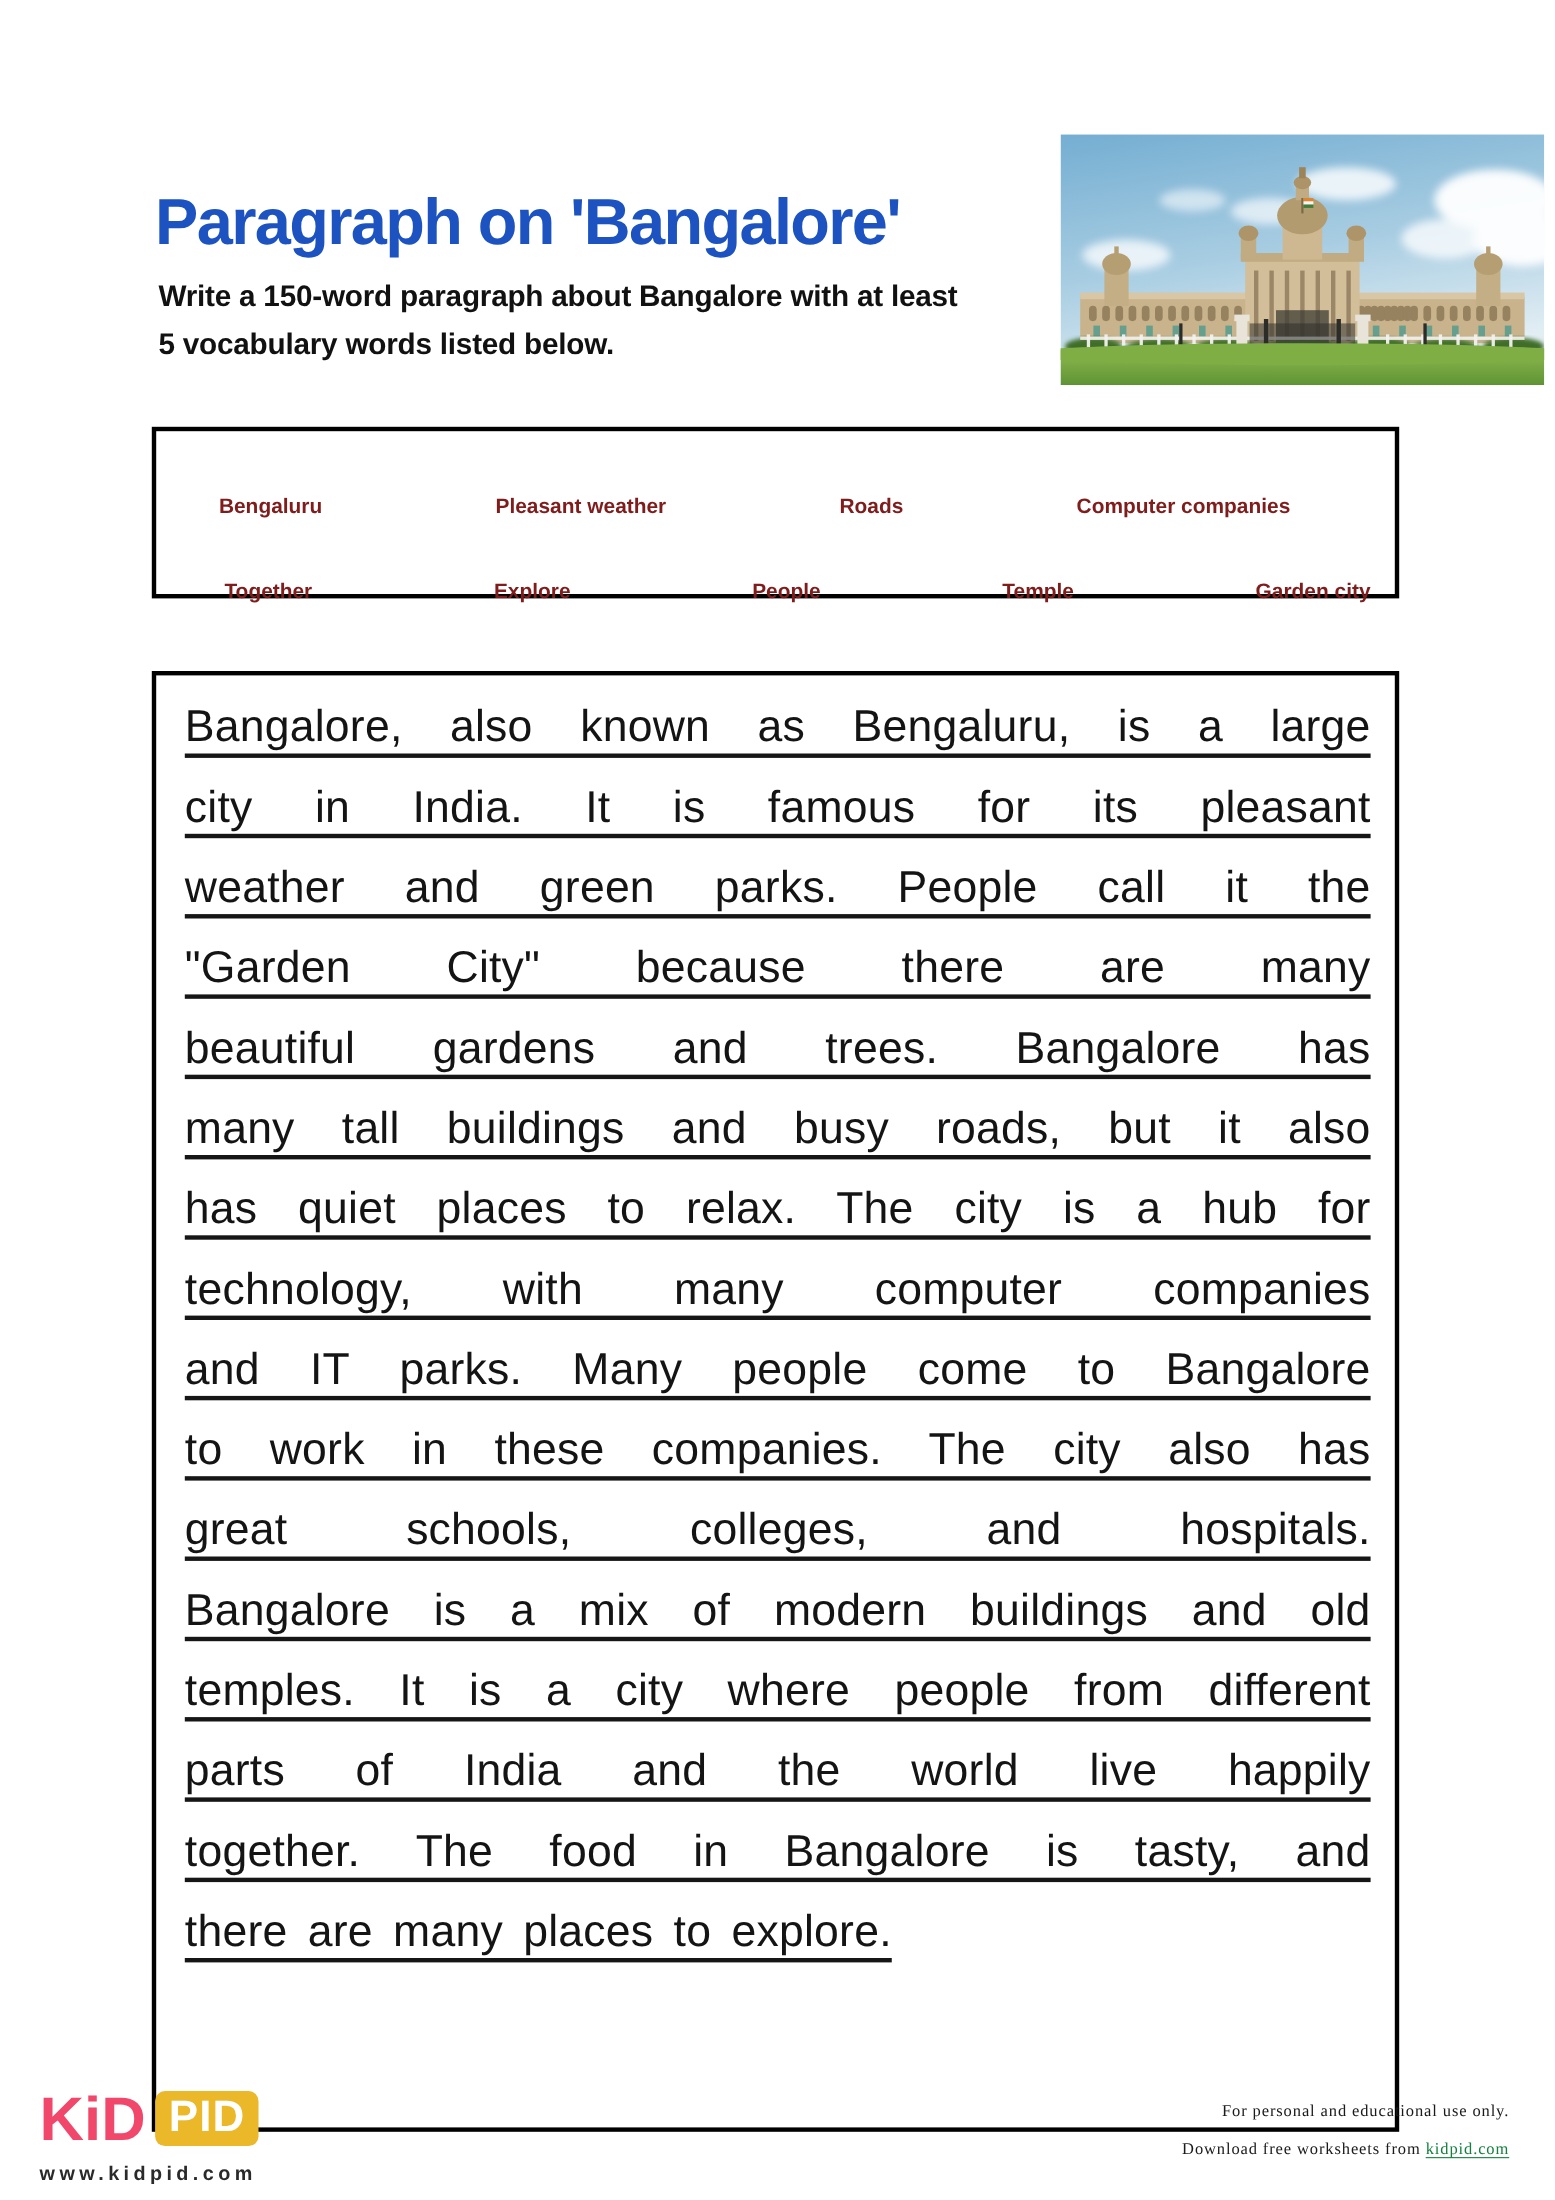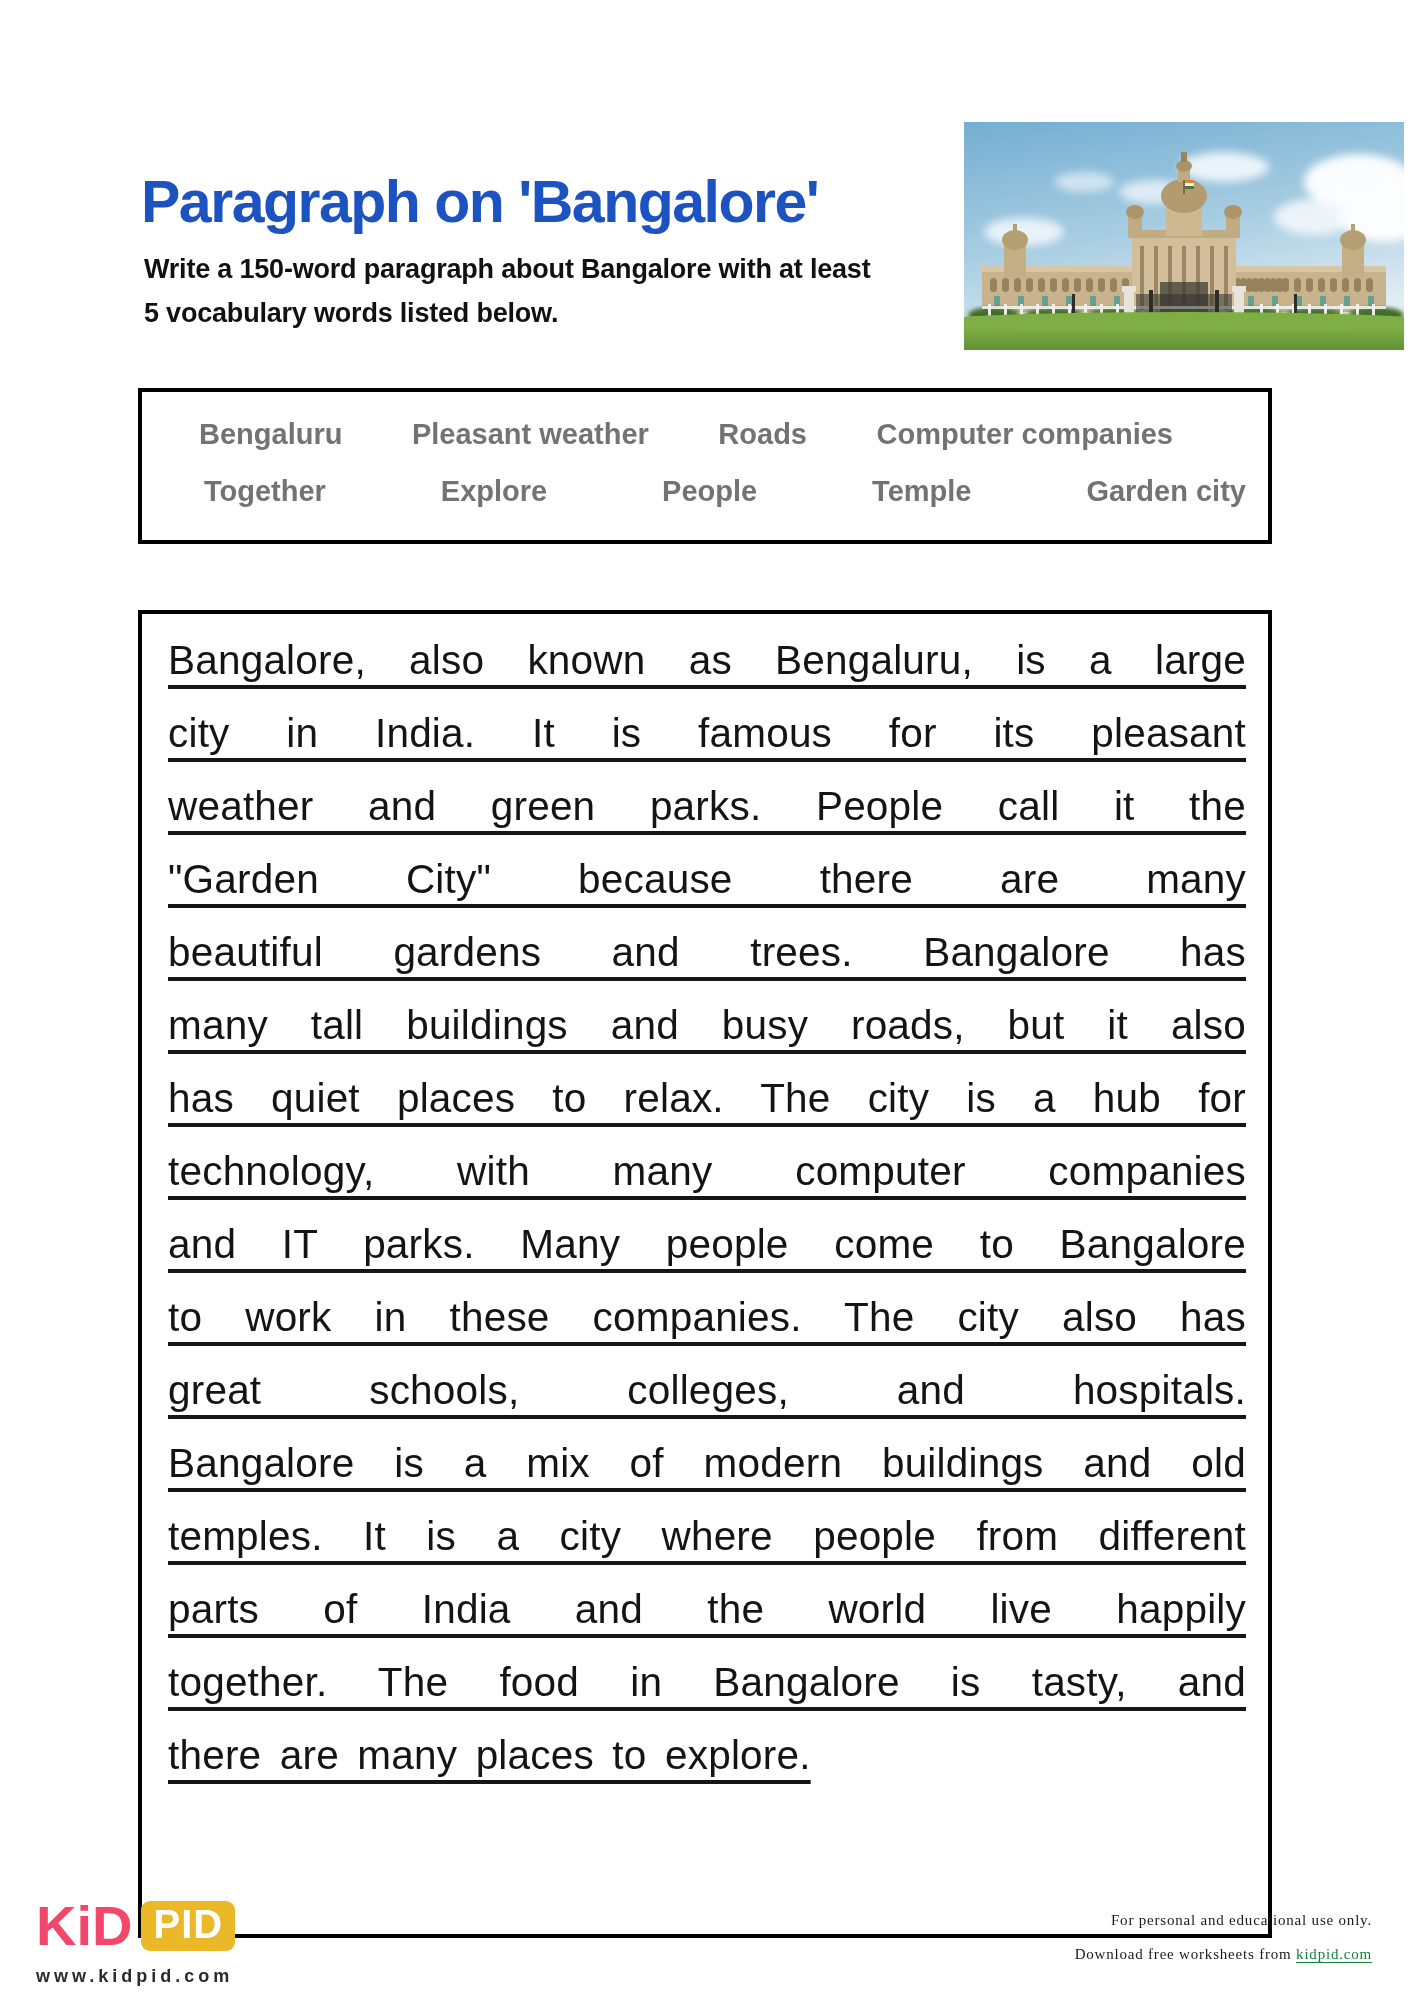--- a/index.html
+++ b/index.html
@@ -31,21 +31,21 @@
   
   .vocab-box {
     position:absolute; left:138px; top:388px; width:1134px; height:156px;
     border:4px solid #000000; background:#ffffff;
     padding-top:26px;
   }
   .vocab-row { display:flex; justify-content:space-between; }
   .vocab-row.row1 { padding:0 95px 0 57px; }
   .vocab-row.row2 { padding:0 22px 0 62px; margin-top:24px; }
   .vocab-word {
-    font-size:29px; font-weight:bold; color:#737373; white-space:nowrap;
+    font-size:19px; font-weight:bold; color:#7f1d1d; white-space:nowrap;margin-top:32px;
   }
 
   
   .para-box {
     position:absolute; left:138px; top:610px; width:1134px; height:1328px;
     border:4px solid #000000; background:#ffffff;
     padding:10px 22px 0 26px;
   }
   .para-line {
     font-size:40.5px; color:#141414; line-height:73px;

